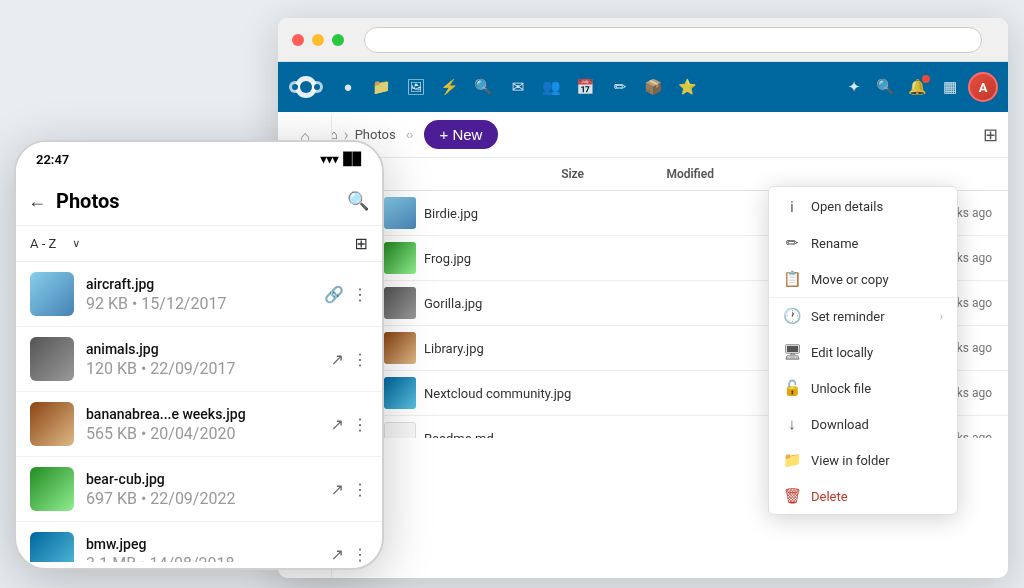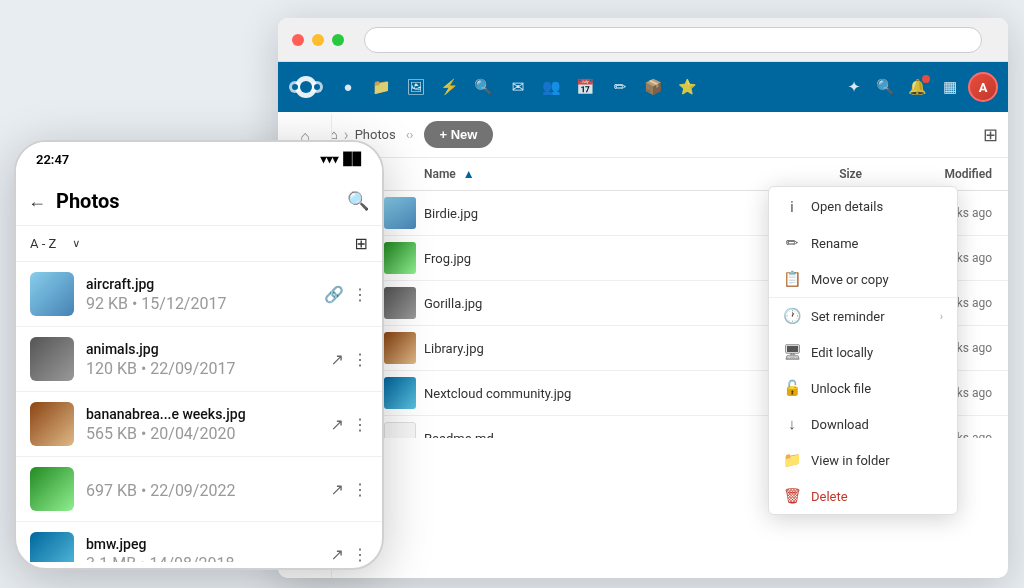--- a/index.html
+++ b/index.html
@@ -102,28 +102,28 @@
       border-bottom: 1px solid #e9e9e9;
       gap: 6px;
     }
     .nc-breadcrumb-btn {
       font-size: 13px;
       color: #555;
       cursor: pointer;
       display: flex; align-items: center; gap: 4px;
     }
     .nc-new-btn {
-      background: #737373;
+      background: #4c1d95;
       color: #fff;
       border: none;
       border-radius: 18px;
       padding: 6px 16px;
-      font-size: 13px;
+      font-size: 15px;
       cursor: pointer;
-      display: flex; align-items: center; gap: 4px; font-weight: bold;
+      display: flex; align-items: center; gap: 4px;
     }
     .nc-view-toggle {
       margin-left: auto;
       font-size: 18px;
       color: #555;
       cursor: pointer;
     }
 
     
     .nc-filelist {
@@ -359,24 +359,20 @@
       <div class="nc-sidebar-icon">⌂</div>
     </div>
 
     <div class="nc-filelist" style="margin-left:54px;flex:1;">
 
       <div class="nc-filelist-header">
         <div class="col-check">
           <input type="checkbox" style="">
         </div>
         <div class="col-thumb"></div>
-        <div class="col-name">
-          <span>Name</span>
-          <span style="margin-left:4px;color:#00679e;">▲</span>
-        </div>
         <div class="col-share"></div>
         <div class="col-size">Size</div>
         <div class="col-modified">Modified</div>
       </div>
 
       <div id="file-rows-container">
           <div class="nc-file-row">
     <div class="col-check">
       <input type="checkbox" style="">
     </div>
@@ -568,20 +564,21 @@
       <div class="phone-file-meta">565 KB • 20/04/2020</div>
     </div>
     <div class="phone-file-actions">
       <span class="phone-action-icon">↗</span>
       <span class="phone-action-icon">⋮</span>
     </div>
   </div>
       <div class="phone-file-item">
     <div class="phone-thumb thumb-frog"></div>
     <div class="phone-file-info">
+      <div class="phone-file-name">bear-cub.jpg</div>
       <div class="phone-file-meta">697 KB • 22/09/2022</div>
     </div>
     <div class="phone-file-actions">
       <span class="phone-action-icon">↗</span>
       <span class="phone-action-icon">⋮</span>
     </div>
   </div>
       <div class="phone-file-item">
     <div class="phone-thumb thumb-nc"></div>
     <div class="phone-file-info">

